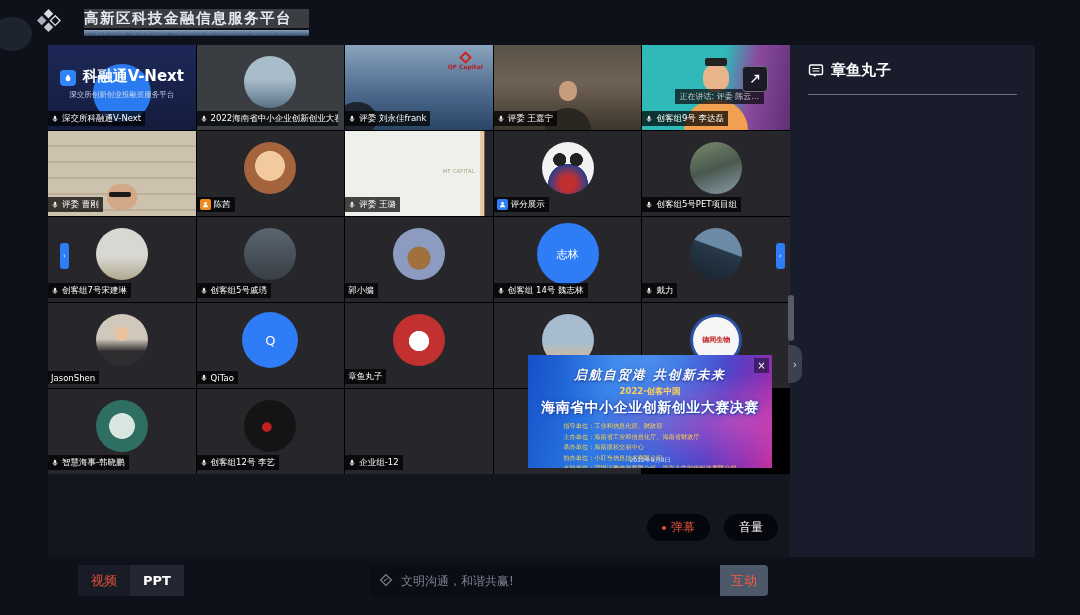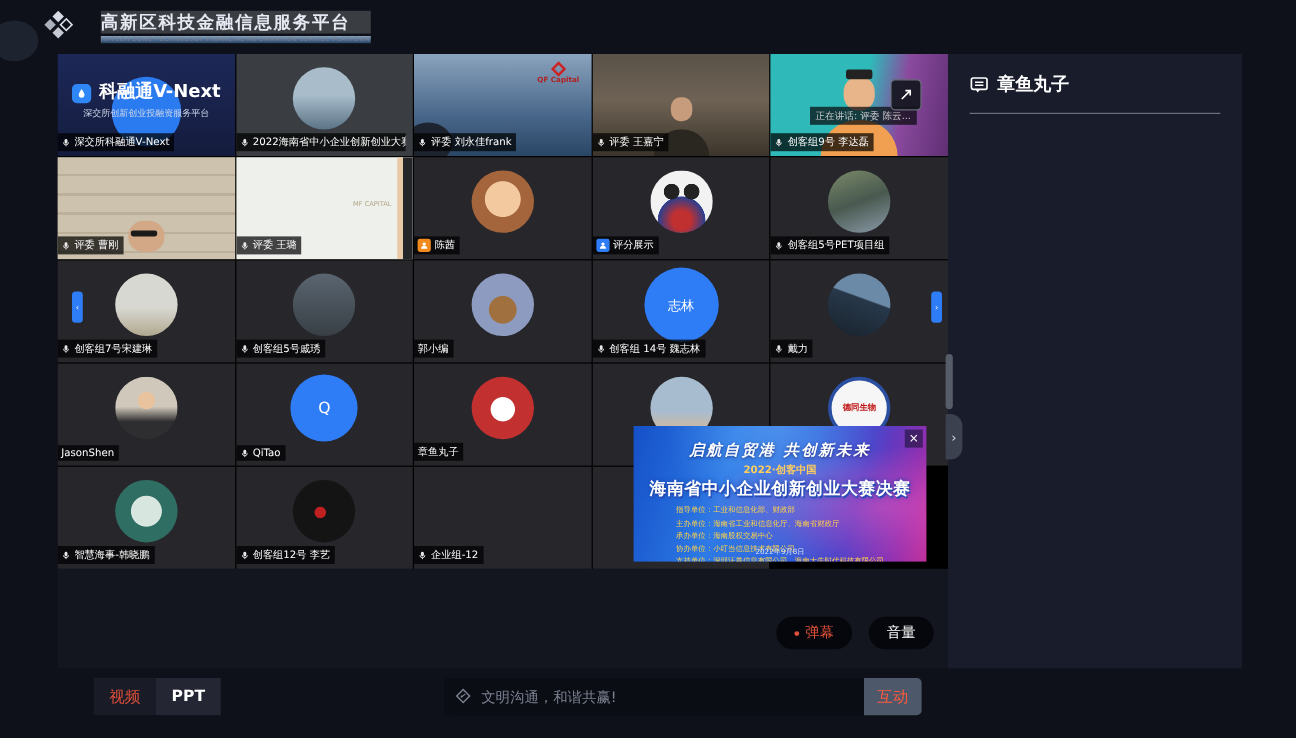--- a/index.html
+++ b/index.html
@@ -216,41 +216,41 @@
         <div class="vhead"></div>
         <div class="lbl">
           <svg class="mic" viewBox="0 0 12 12">
               <path d="M6 1.2a1.8 1.8 0 0 1 1.8 1.8v2.3a1.8 1.8 0 0 1-3.6 0V3A1.8 1.8 0 0 1 6 1.2z"></path>
               <path class="stroke" d="M2.9 5.5a3.1 3.1 0 0 0 6.2 0M6 8.6v1.8"></path>
             </svg>
           <span>评委 曹刚</span>
         </div>
       </div>
 
-      <div class="tile t7">
-        <div class="mf-mark">MF CAPITAL</div>
-        <div class="lbl">
-          <svg class="mic" viewBox="0 0 12 12">
-              <path d="M6 1.2a1.8 1.8 0 0 1 1.8 1.8v2.3a1.8 1.8 0 0 1-3.6 0V3A1.8 1.8 0 0 1 6 1.2z"></path>
-              <path class="stroke" d="M2.9 5.5a3.1 3.1 0 0 0 6.2 0M6 8.6v1.8"></path>
-            </svg>
-          <span>评委 王璐</span>
-        </div>
-      </div>
-
       <div class="tile t8">
         <div class="av"></div>
         <div class="lbl">
           <span class="badge orange">
             <svg viewBox="0 0 10 10">
                 <circle cx="5" cy="3.4" r="2" fill="#fff"></circle>
                 <path d="M1.4 9a3.6 3.6 0 0 1 7.2 0z" fill="#fff"></path>
               </svg>
           </span>
           <span>陈茜</span>
+        </div>
+      </div>
+
+      <div class="tile t7">
+        <div class="mf-mark">MF CAPITAL</div>
+        <div class="lbl">
+          <svg class="mic" viewBox="0 0 12 12">
+              <path d="M6 1.2a1.8 1.8 0 0 1 1.8 1.8v2.3a1.8 1.8 0 0 1-3.6 0V3A1.8 1.8 0 0 1 6 1.2z"></path>
+              <path class="stroke" d="M2.9 5.5a3.1 3.1 0 0 0 6.2 0M6 8.6v1.8"></path>
+            </svg>
+          <span>评委 王璐</span>
         </div>
       </div>
 
       <div class="tile t9">
         <div class="av"></div>
         <div class="lbl">
           <span class="badge blue">
             <svg viewBox="0 0 10 10">
                 <circle cx="5" cy="3.4" r="2" fill="#fff"></circle>
                 <path d="M1.4 9a3.6 3.6 0 0 1 7.2 0z" fill="#fff"></path>

